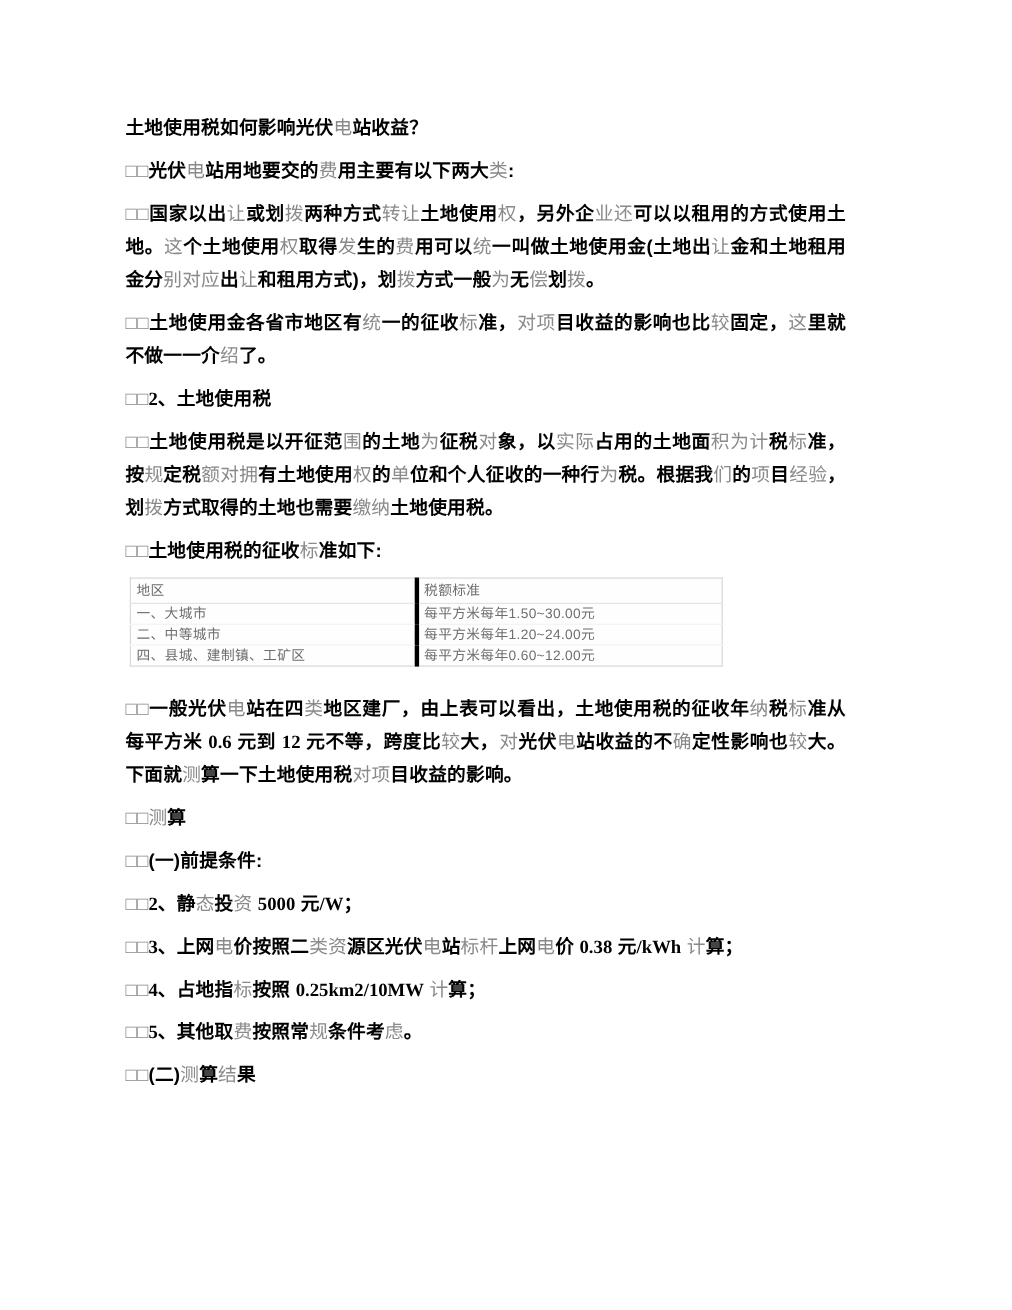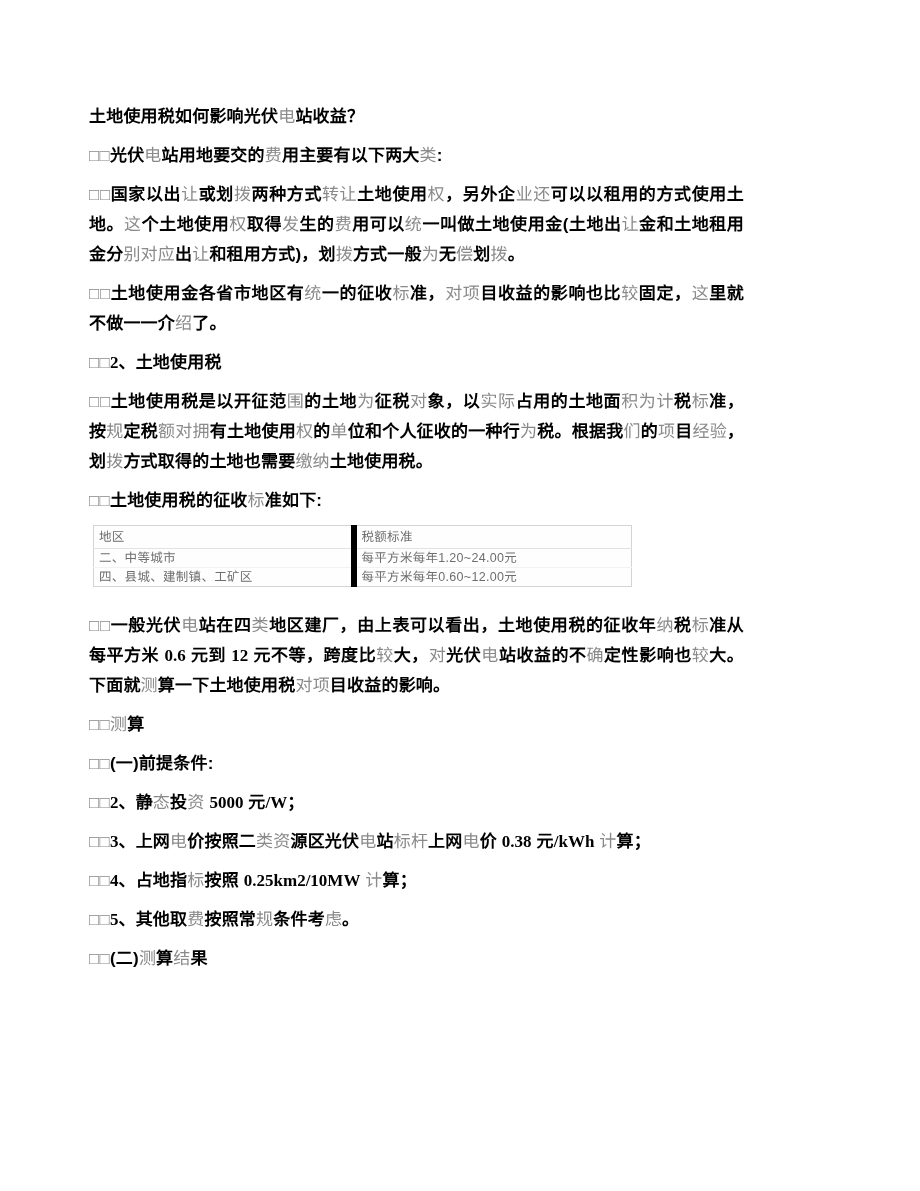--- a/index.html
+++ b/index.html
@@ -1,21 +1,21 @@
 <!DOCTYPE html>
 <html lang="zh-CN" style="--lt-color: #8a8a8a; --tbl-text: #6e6e6e; --tbl-border: #d4d4d4;"><head>
 <meta charset="utf-8">
 <style>
   html,body{
     margin:0;padding:0;background:#ffffff;
     font-family:"Liberation Sans","DejaVu Sans",sans-serif;
   }
   body{width:920px;height:1191px;overflow:hidden;}
   .doc{
-    margin-left:89px;width:655px;padding-top:102px;
+    margin-left:114px;width:655px;padding-top:102px;
     color:#000;
   }
   .para{
     margin:0 0 9px 0;
     font-size:17px;line-height:30px;font-weight:700;
     text-align:justify;
     letter-spacing:0.2px;
   }
   
   .lt{font-weight:400;color:var(--lt-color,#8a8a8a);}
@@ -30,21 +30,21 @@
   table.tax th,table.tax td{
     font-size:12.5px;font-weight:400;color:var(--tbl-text,#6e6e6e);
     text-align:left;padding:0 5px;letter-spacing:0.3px;
     overflow:hidden;white-space:nowrap;
   }
   table.tax th{
     line-height:17px;padding-top:3px;padding-bottom:2px;
     border-bottom:1px solid #e2e2e2;
   }
   table.tax td{line-height:18px;}
-  table.tax th+th,table.tax td+td{border-left:6px solid #000000;}
+  table.tax th+th,table.tax td+td{border-left:4px solid #000000;}
   table.tax tbody tr+tr td{border-top:1px solid #f2f2f2;}
   col.c1{width:260px;}
 </style>
 </head>
 <body>
 
 <main class="doc">
 
   <p class="para">土地使用税如何影响光伏<span class="lt">电</span>站收益？</p>
 
@@ -68,20 +68,24 @@
           <col class="c2">
         </colgroup>
       <thead>
         <tr>
           <th>地区</th>
           <th>税额标准</th>
         </tr>
       </thead>
       <tbody>
         <tr>
+          <td>一、大城市</td>
+          <td>每平方米每年1.50~30.00元</td>
+        </tr>
+        <tr>
           <td>二、中等城市</td>
           <td>每平方米每年1.20~24.00元</td>
         </tr>
         <tr>
           <td>四、县城、建制镇、工矿区</td>
           <td>每平方米每年0.60~12.00元</td>
         </tr>
       </tbody>
     </table>
   </div>

